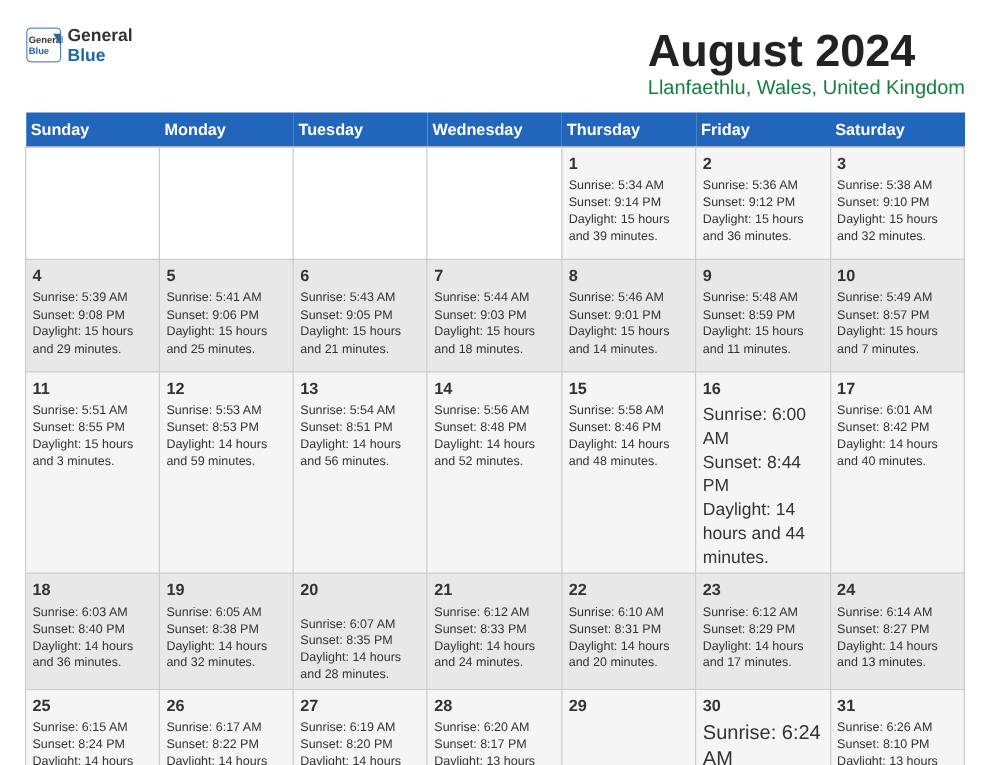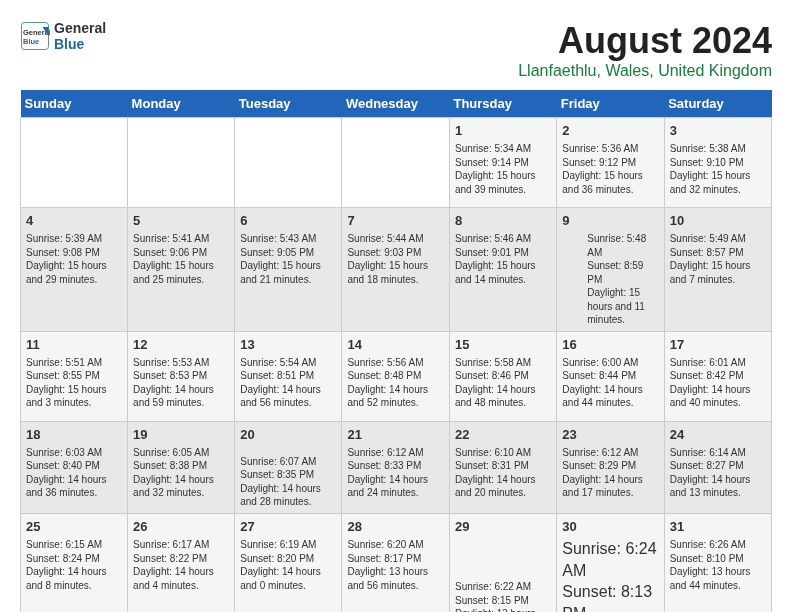--- a/index.html
+++ b/index.html
@@ -19,21 +19,20 @@
     .logo {
       display: flex;
       align-items: center;
       gap: 4px;
     }
     .logo-icon {
       width: 30px;
       height: 30px;
     }
     .title-block {
-      text-align: right;
     }
     .month-year {
       font-size: 36px;
       font-weight: bold;
       color: #222;
     }
     .location {
       font-size: 16px;
       color: #15803d;
     }
@@ -158,21 +157,21 @@
 Daylight: 15 hours and 18 minutes.</div>
         </td>
         <td>
           <span class="day-num">8</span>
           <div style="white-space: pre-line; font-size: 10px; line-height: 1.35;">Sunrise: 5:46 AM
 Sunset: 9:01 PM
 Daylight: 15 hours and 14 minutes.</div>
         </td>
         <td>
           <span class="day-num">9</span>
-          <div style="white-space: pre-line; font-size: 10px; line-height: 1.35; margin-left: 25px;">Sunrise: 5:48 AM
+          <div style="white-space: pre-line; font-size: 10px; line-height: 1.35;">Sunrise: 5:48 AM
 Sunset: 8:59 PM
 Daylight: 15 hours and 11 minutes.</div>
         </td>
         <td>
           <span class="day-num">10</span>
           <div style="white-space: pre-line; font-size: 10px; line-height: 1.35;">Sunrise: 5:49 AM
 Sunset: 8:57 PM
 Daylight: 15 hours and 7 minutes.</div>
         </td>
       </tr>
@@ -202,21 +201,21 @@
 Daylight: 14 hours and 52 minutes.</div>
         </td>
         <td>
           <span class="day-num">15</span>
           <div style="white-space: pre-line; font-size: 10px; line-height: 1.35;">Sunrise: 5:58 AM
 Sunset: 8:46 PM
 Daylight: 14 hours and 48 minutes.</div>
         </td>
         <td>
           <span class="day-num">16</span>
-          <div style="white-space: pre-line; font-size: 10px; line-height: 1.35;">Sunrise: 6:00 AM
+          <div style="white-space: pre-line; font-size: 14px; line-height: 1.35;">Sunrise: 6:00 AM
 Sunset: 8:44 PM
 Daylight: 14 hours and 44 minutes.</div>
         </td>
         <td>
           <span class="day-num">17</span>
           <div style="white-space: pre-line; font-size: 10px; line-height: 1.35;">Sunrise: 6:01 AM
 Sunset: 8:42 PM
 Daylight: 14 hours and 40 minutes.</div>
         </td>
       </tr>

